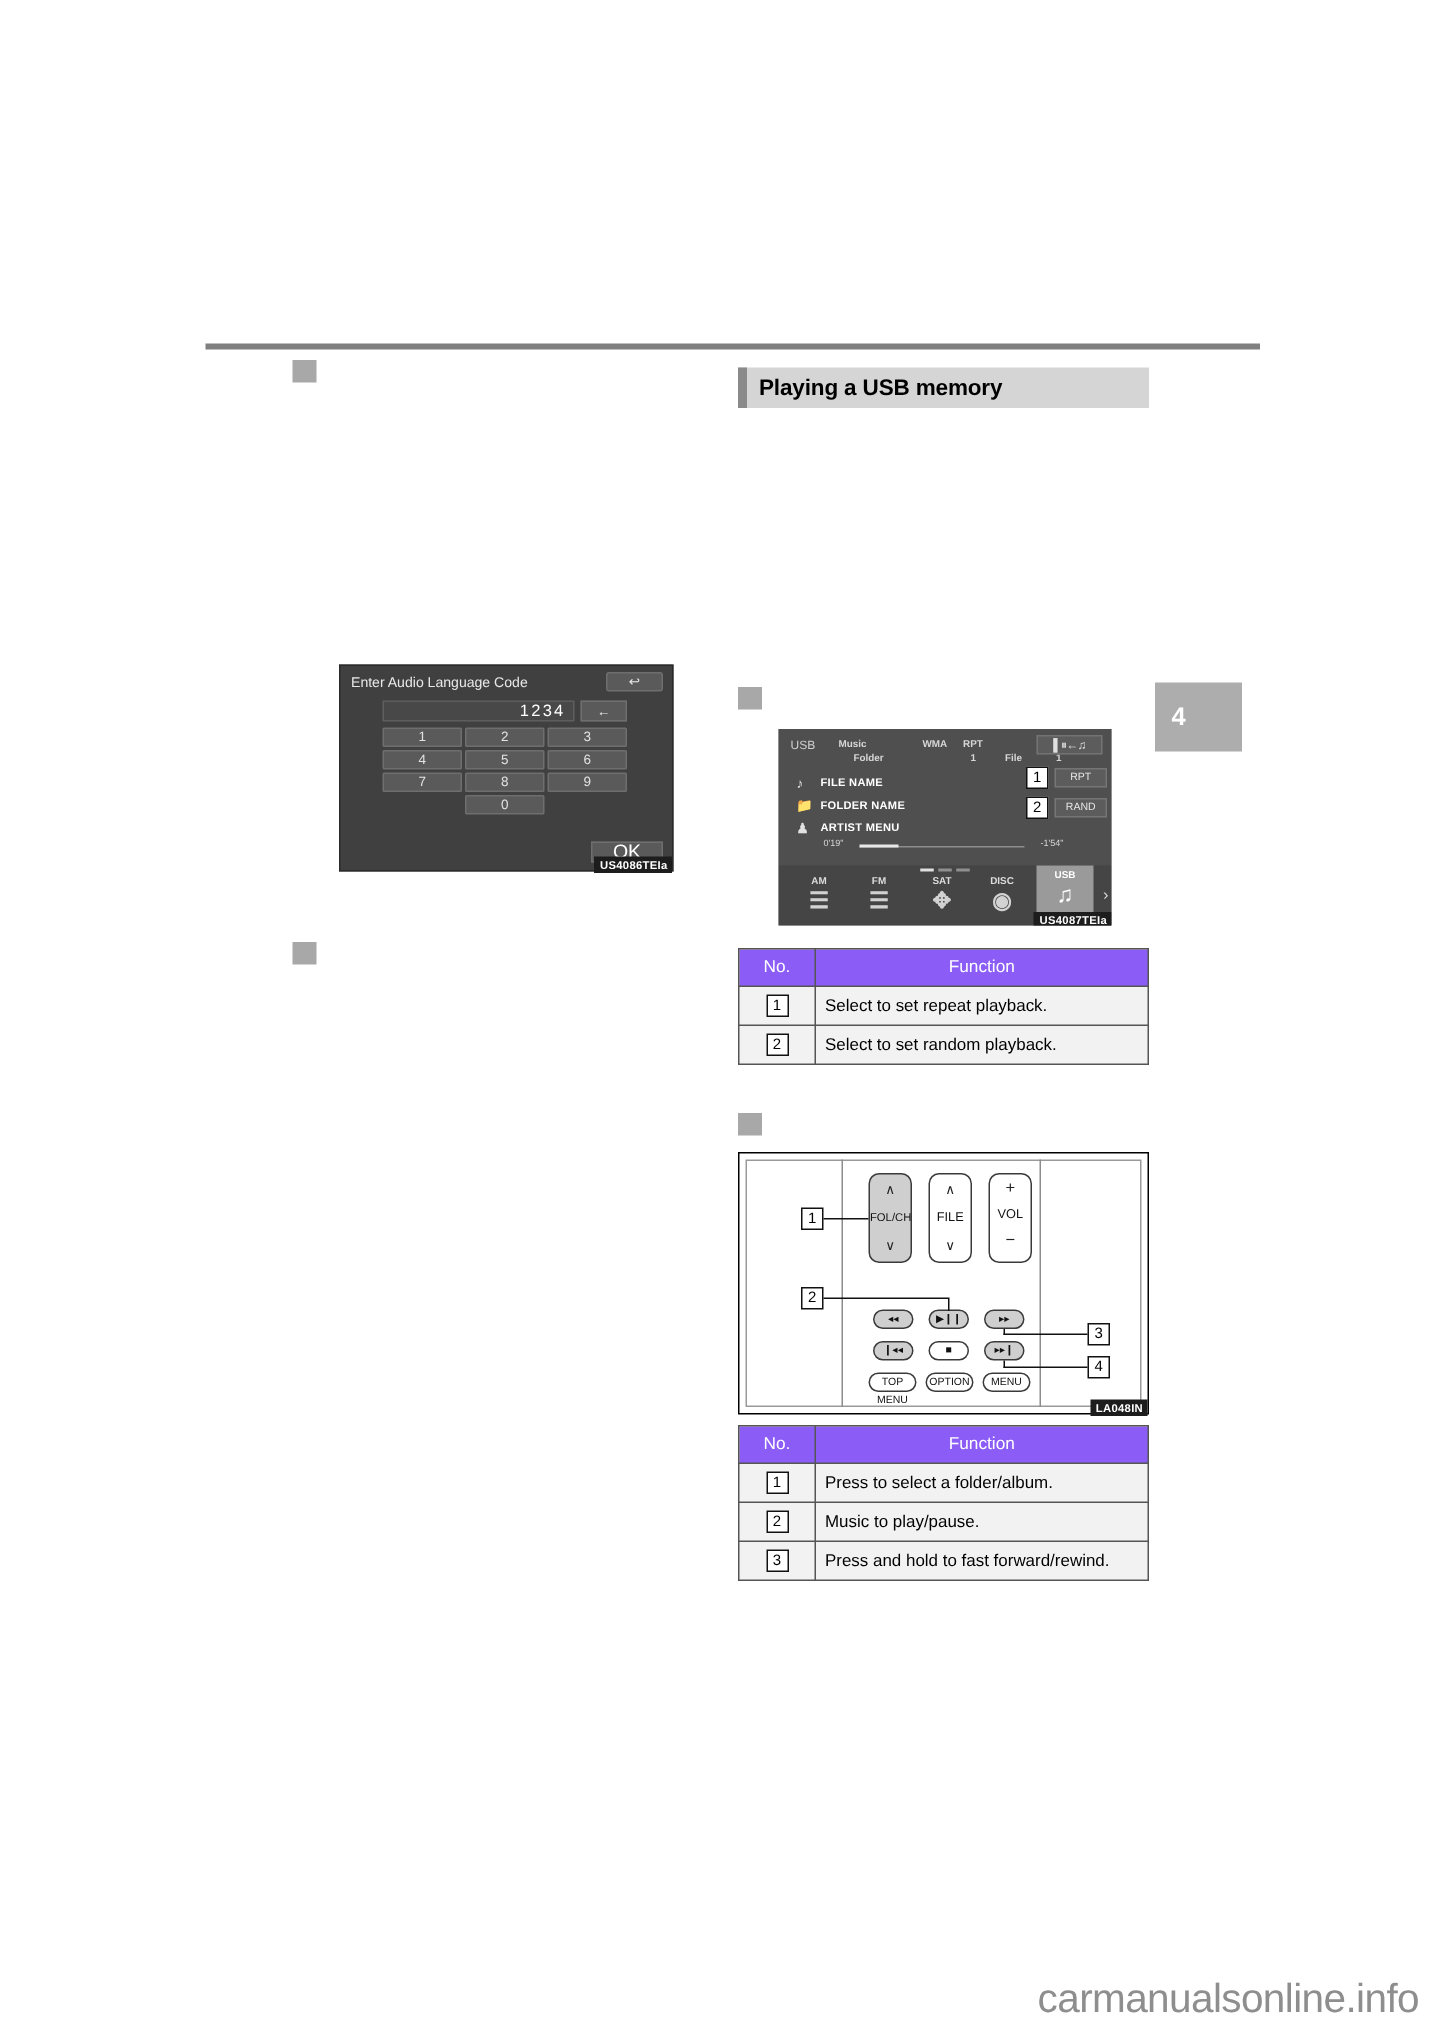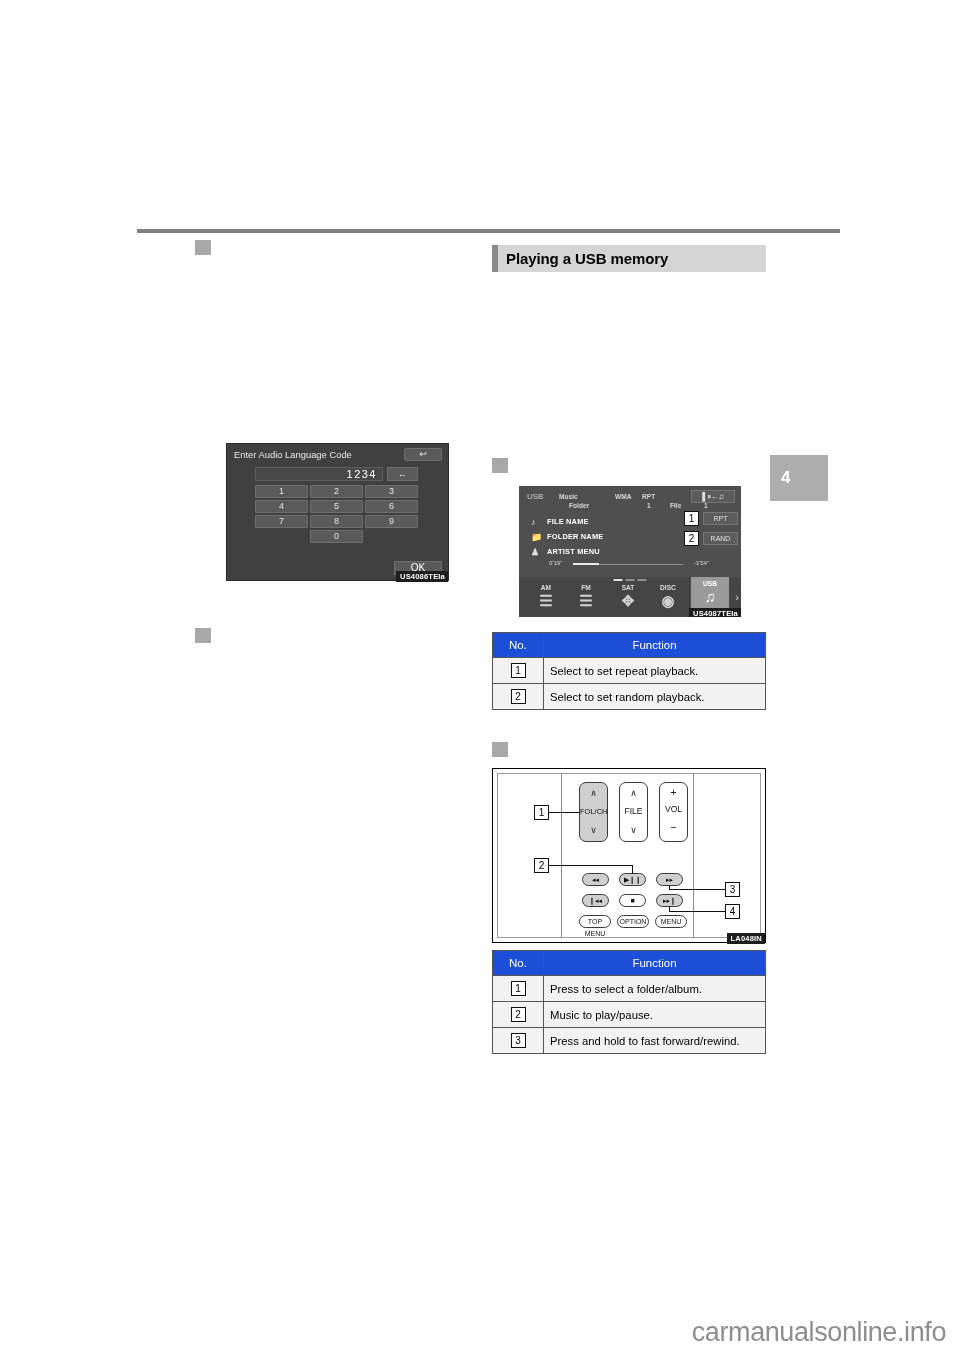--- a/index.html
+++ b/index.html
@@ -172,21 +172,21 @@
   }
   #fig-keypad .kp-zero-row { display: flex; justify-content: center; }
   #fig-keypad .kp-ok {
     position: absolute;
     right: 6px; bottom: 5px;
     width: 48px; height: 14px;
     background: #5a5a5a;
     border: 1px solid #6e6e6e;
     box-sizing: border-box;
     color: #ffffff;
-    font-size: 10px;
+    font-size: 13px;
     text-align: center;
     line-height: 12px;
   }
 
   
   #fig-msg {
     left: 226px;
     top: 707px;
     width: 223px;
     height: 138px;
@@ -441,21 +441,21 @@
   
   .tbl {
     position: absolute;
     width: 274px;
     border-collapse: collapse;
     border: 1px solid #555;
     font-size: 11.3px;
     background: #f2f2f2;
   }
   .tbl th {
-    background: #1d4ed8;
+    background: #8b5cf6;
     color: #ffffff;
     font-weight: normal;
     font-size: 11.5px;
     height: 22px;
     border: 1px solid #555;
   }
   .tbl td {
     border: 1px solid #555;
     padding: 5px 6px;
     background: #f2f2f2;

